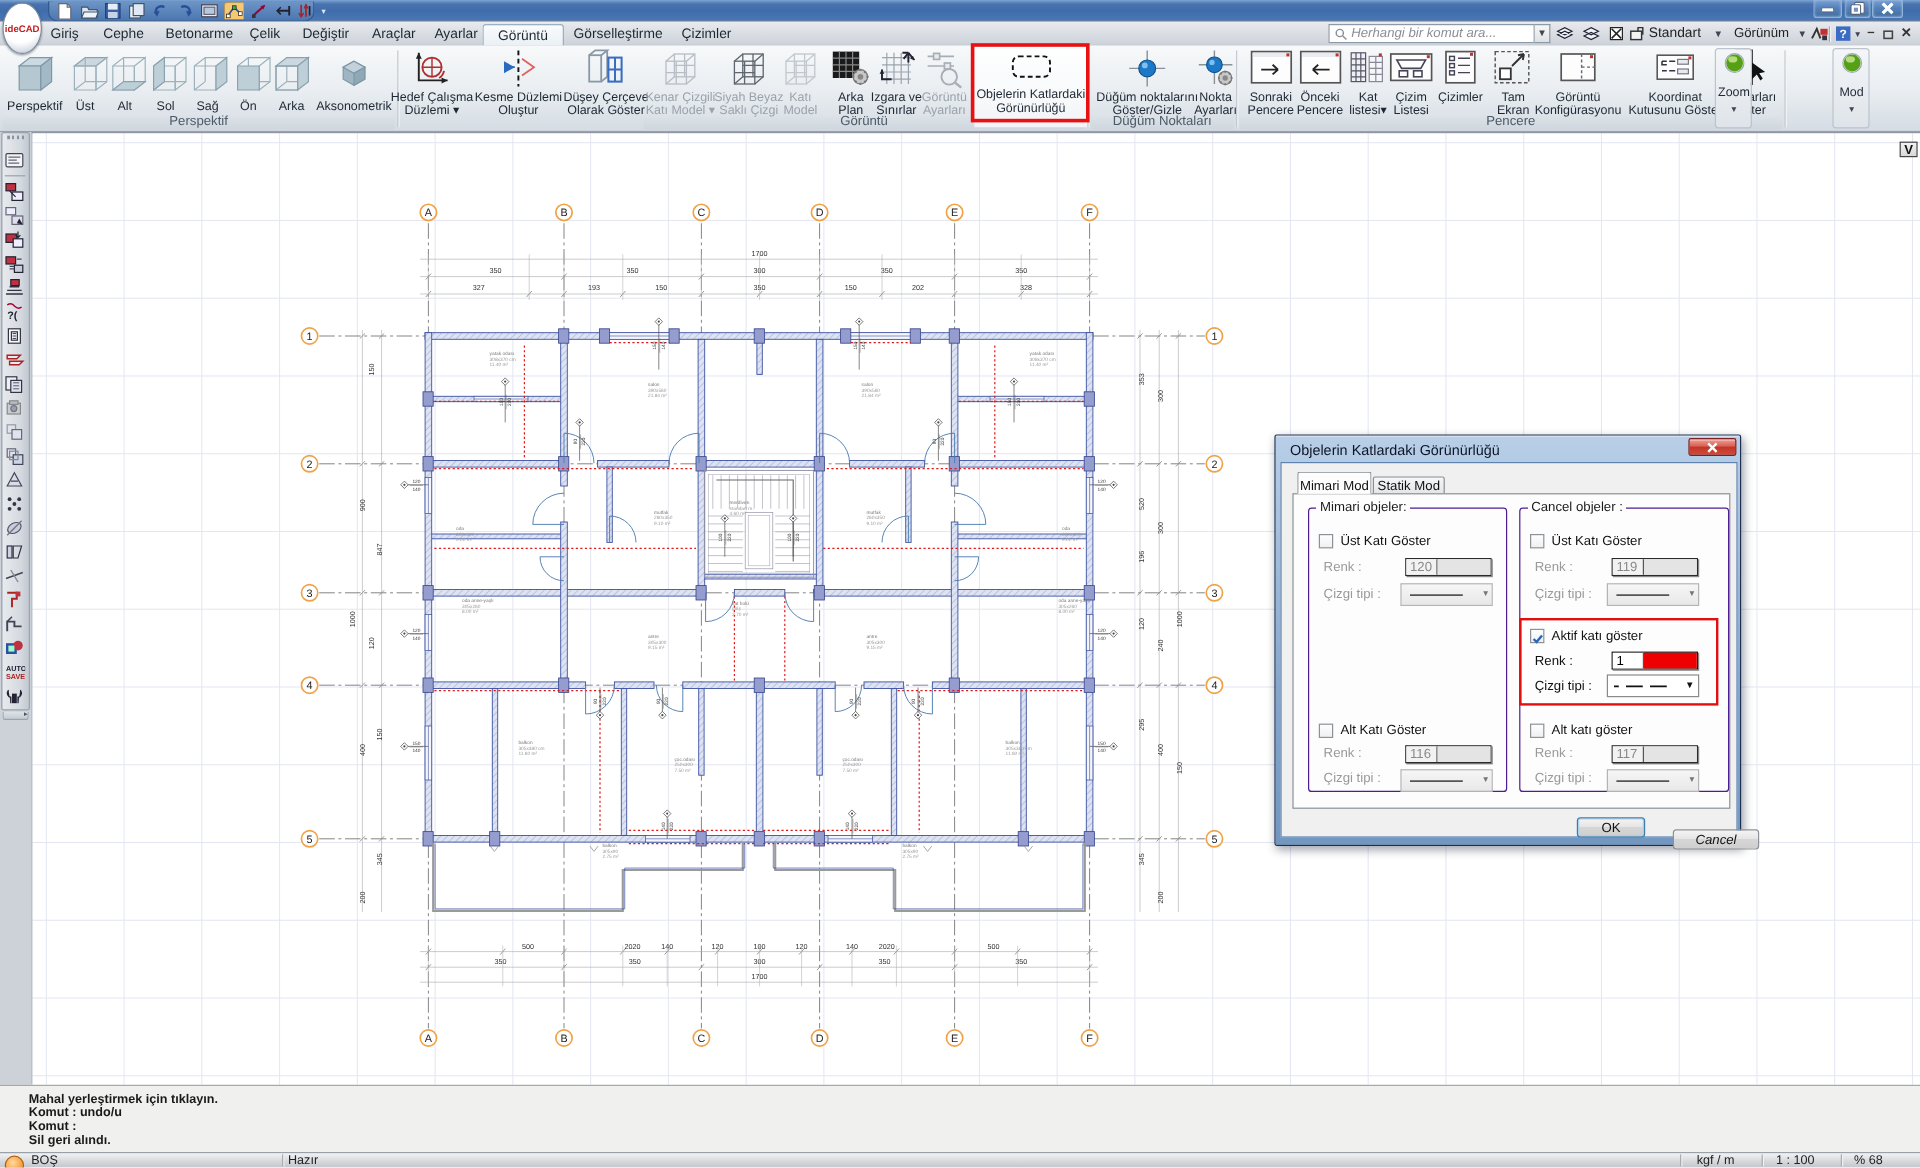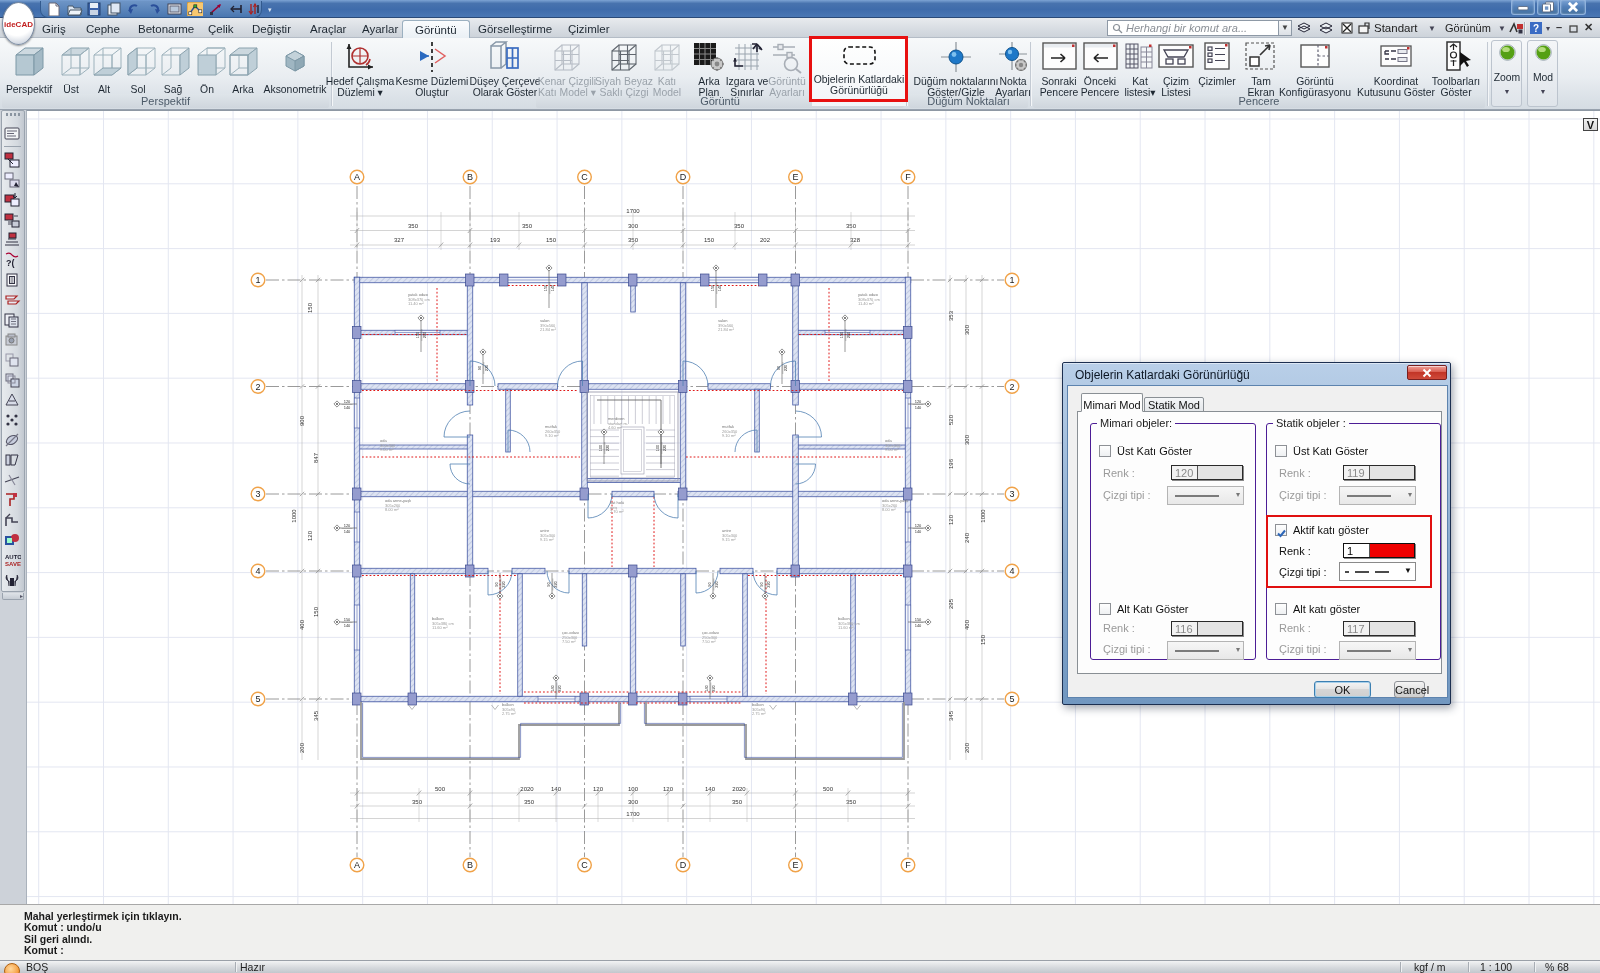--- a/index.html
+++ b/index.html
@@ -570,21 +570,21 @@
             <rect x="8" y="2" width="13" height="28" fill="#fdfdfd" stroke="#333" stroke-width="1.5"></rect>
             <path d="M11 7 L14.5 4 L18 7 M14.5 4 V10" stroke="#222" stroke-width="1.2" fill="none"></path>
             <circle cx="14.5" cy="15" r="3" fill="none" stroke="#222" stroke-width="1.2"></circle>
             <path d="M14.5 20 V26 M11.5 21 H17.5" stroke="#222" stroke-width="1.2"></path>
             <path d="M21 12 L21 26 L25 22 L28 27 L30 25.5 L27 21 L32 20 Z" fill="#111"></path>
           </svg>
           <span style="position:absolute;width:100%;left:0;top:36px;">Toolbarları<br>Göster</span>
         </div>
   </div>
 
-  <div class="rgroup" style="left:1490px;width:34px;z-index:1;">
+  <div class="rgroup" style="left:1428px;width:34px;z-index:1;">
         <div style="position:absolute;left:1px;top:2px;right:2px;bottom:2px;border:1px solid #bcc4ce;border-radius:3px;background:linear-gradient(#f4f6f8,#dfe4ea);"></div>
     <div class="rbtn" style="left:0;top:6px;width:34px;z-index:2;">
           <svg class="ic" width="17" height="17">
             <circle cx="8.5" cy="8.5" r="7.8" fill="none" stroke="#9aa8b0"></circle>
             <circle cx="8.5" cy="8.5" r="7" fill="#55a014"></circle>
             <ellipse cx="7" cy="5.5" rx="3.8" ry="2.6" fill="#b4dc7c"></ellipse>
           </svg>
           <span style="position:absolute;width:100%;left:0;top:28px;">Zoom</span>
           <span style="position:absolute;width:100%;left:0;top:42px;font-size:7px;color:#445;">▼</span>
         </div>
@@ -1316,21 +1316,21 @@
         </svg>
       </div>
   <div id="dlg-client">
     <div class="dtab active" style="left:13px;top:7px;width:62px;height:19px;z-index:3;">Mimari Mod</div>
     <div class="dtab" style="left:76px;top:11px;width:60px;height:15px;line-height:15px;">Statik Mod</div>
     <div id="dlg-page">
       <fieldset class="grp" style="left:12px;top:5px;width:166px;height:243px;">
             <legend>Mimari objeler:</legend>
           </fieldset>
       <fieldset class="grp" style="left:188px;top:5px;width:175px;height:243px;">
-            <legend>Statik objeler :</legend>
+            <legend>Cancel objeler :</legend>
           </fieldset>
 
       <div class="cb" style="left:21px;top:33px;"></div>
           <div class="cblbl" style="left:39px;top:33px;">Üst Katı Göster</div>
       <div class="dis lab" style="left:25px;top:55px;">Renk :</div>
       <div class="renk dis" style="left:93px;top:53px;">
             <span class="rnum">120</span>
             <span class="rcol"></span>
           </div>
       <div class="dis lab" style="left:25px;top:77px;">Çizgi tipi :</div>
@@ -1398,30 +1398,30 @@
           </div>
       <div class="dis lab" style="left:201px;top:231px;">Çizgi tipi :</div>
       <div class="combo dis" style="left:261px;top:229px;">
             <svg width="58" height="18">
               <path d="M6 9 H50" stroke="#555" stroke-width="1.5"></path>
             </svg>
             <span class="arr">▾</span>
           </div>
     </div>
     <div class="dbtn" id="okbtn" style="left:246px;top:295px;width:57px;">OK</div>
-    <div class="dbtn" style="left:326px;top:295px;width:31px;">Cancel</div>
+    <div class="dbtn" style="left:326px;top:305px;width:72px;font-style:italic;">Cancel</div>
   </div>
 </div>
 </div>
 
 <div id="msgarea">
   <div>Mahal yerleştirmek için tıklayın.</div>
   <div>Komut : undo/u</div>
+  <div>Komut :</div>
   <div>Sil geri alındı.</div>
-  <div>Komut :</div>
 </div>
 
 <div id="statusbar">
   <div style="position:absolute;left:4px;top:2px;width:16px;height:16px;border-radius:50%;background:radial-gradient(circle at 40% 35%, #ffd9a0, #f59a38 70%, #d97818);border:1px solid #b06010;"></div>
     <div class="sb-txt" style="left:26px;">BOŞ</div>
   <div class="sb-txt" style="left:240px;">Hazır</div>
   <div class="sb-sep" style="left:235px;"></div>
   <div class="sb-sep" style="left:1400px;"></div>
   <div class="sb-txt" style="left:1414px;">kgf / m</div>
   <div class="sb-sep" style="left:1468px;"></div>

